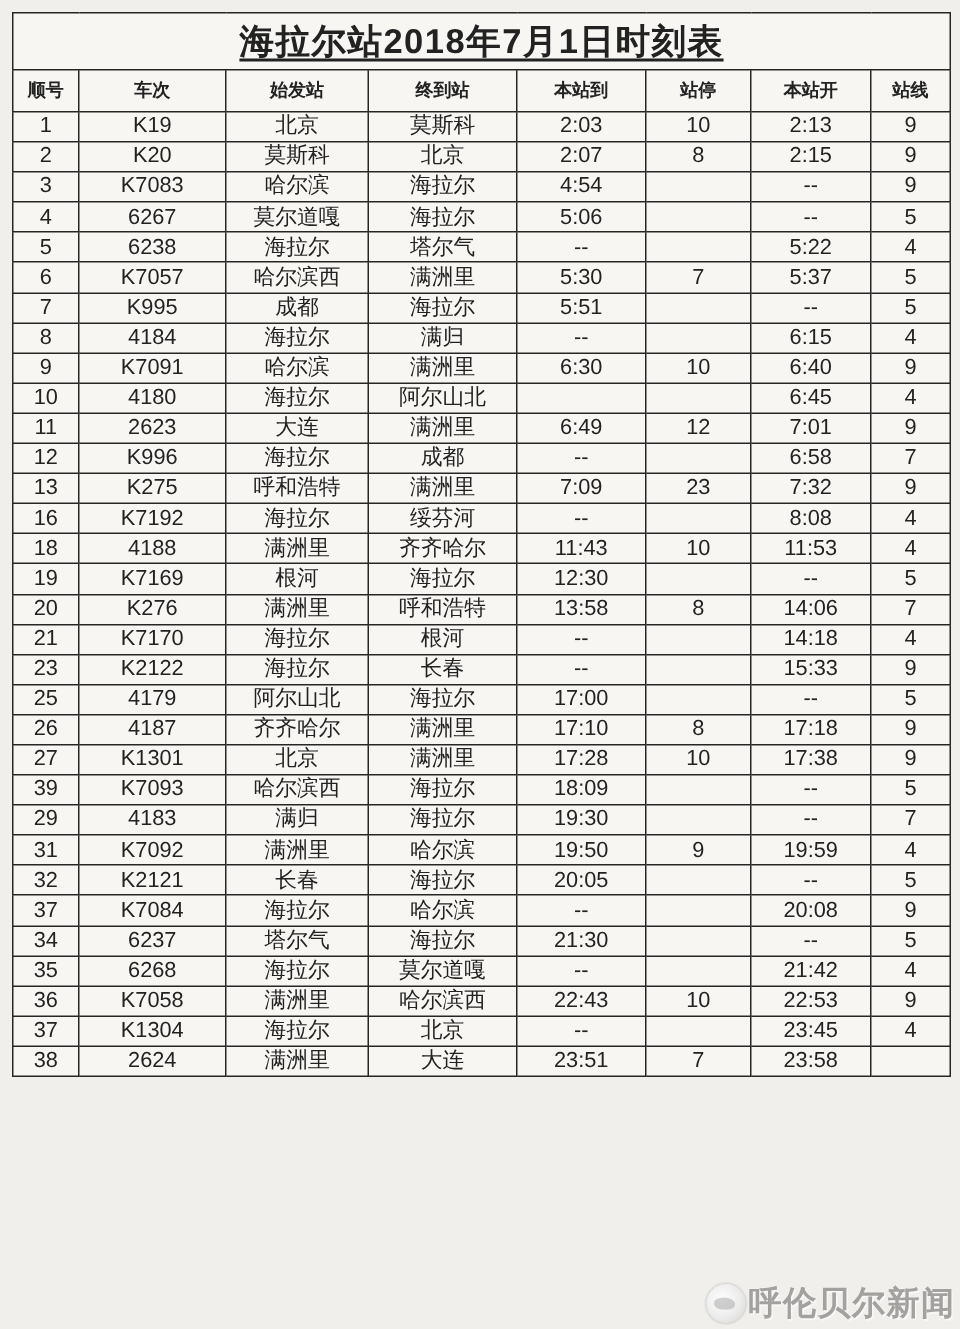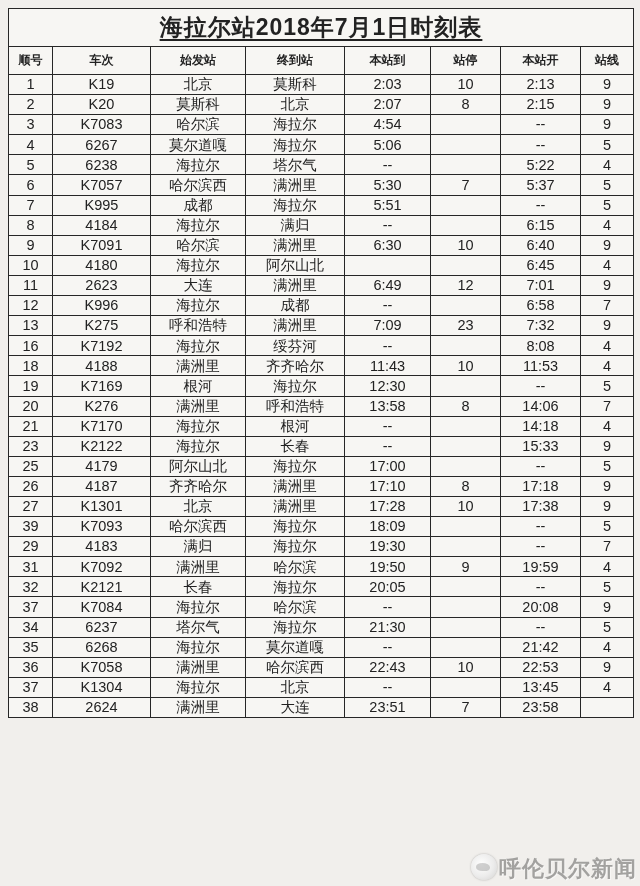--- a/index.html
+++ b/index.html
@@ -47,21 +47,21 @@
     height:19.1px;
     font-size:14.5px;
     line-height:1;
   }
   td.red{color:#b23f4e;}
   .watermark{
     position:absolute;
     right:3px;
     bottom:2px;
     display:flex;
-    align-items:flex-start;
+    align-items:center;
     gap:2px;
     pointer-events:none;
   }
   .wm-logo{
     width:26px;height:26px;
     border-radius:50%;
     background:radial-gradient(circle at 40% 40%, rgba(255,255,255,0.95) 0%, rgba(235,235,235,0.85) 55%, rgba(190,190,190,0.6) 100%);
     box-shadow:0 0 2px rgba(120,120,120,0.6);
     position:relative;
   }
@@ -411,21 +411,21 @@
           <td>22:53</td>
           <td>9</td>
         </tr>
         <tr>
           <td>37</td>
           <td>K1304</td>
           <td>海拉尔</td>
           <td>北京</td>
           <td>--</td>
           <td></td>
-          <td>13:45</td>
+          <td>23:45</td>
           <td>4</td>
         </tr>
         <tr>
           <td>38</td>
           <td>2624</td>
           <td>满洲里</td>
           <td>大连</td>
           <td>23:51</td>
           <td>7</td>
           <td>23:58</td>

